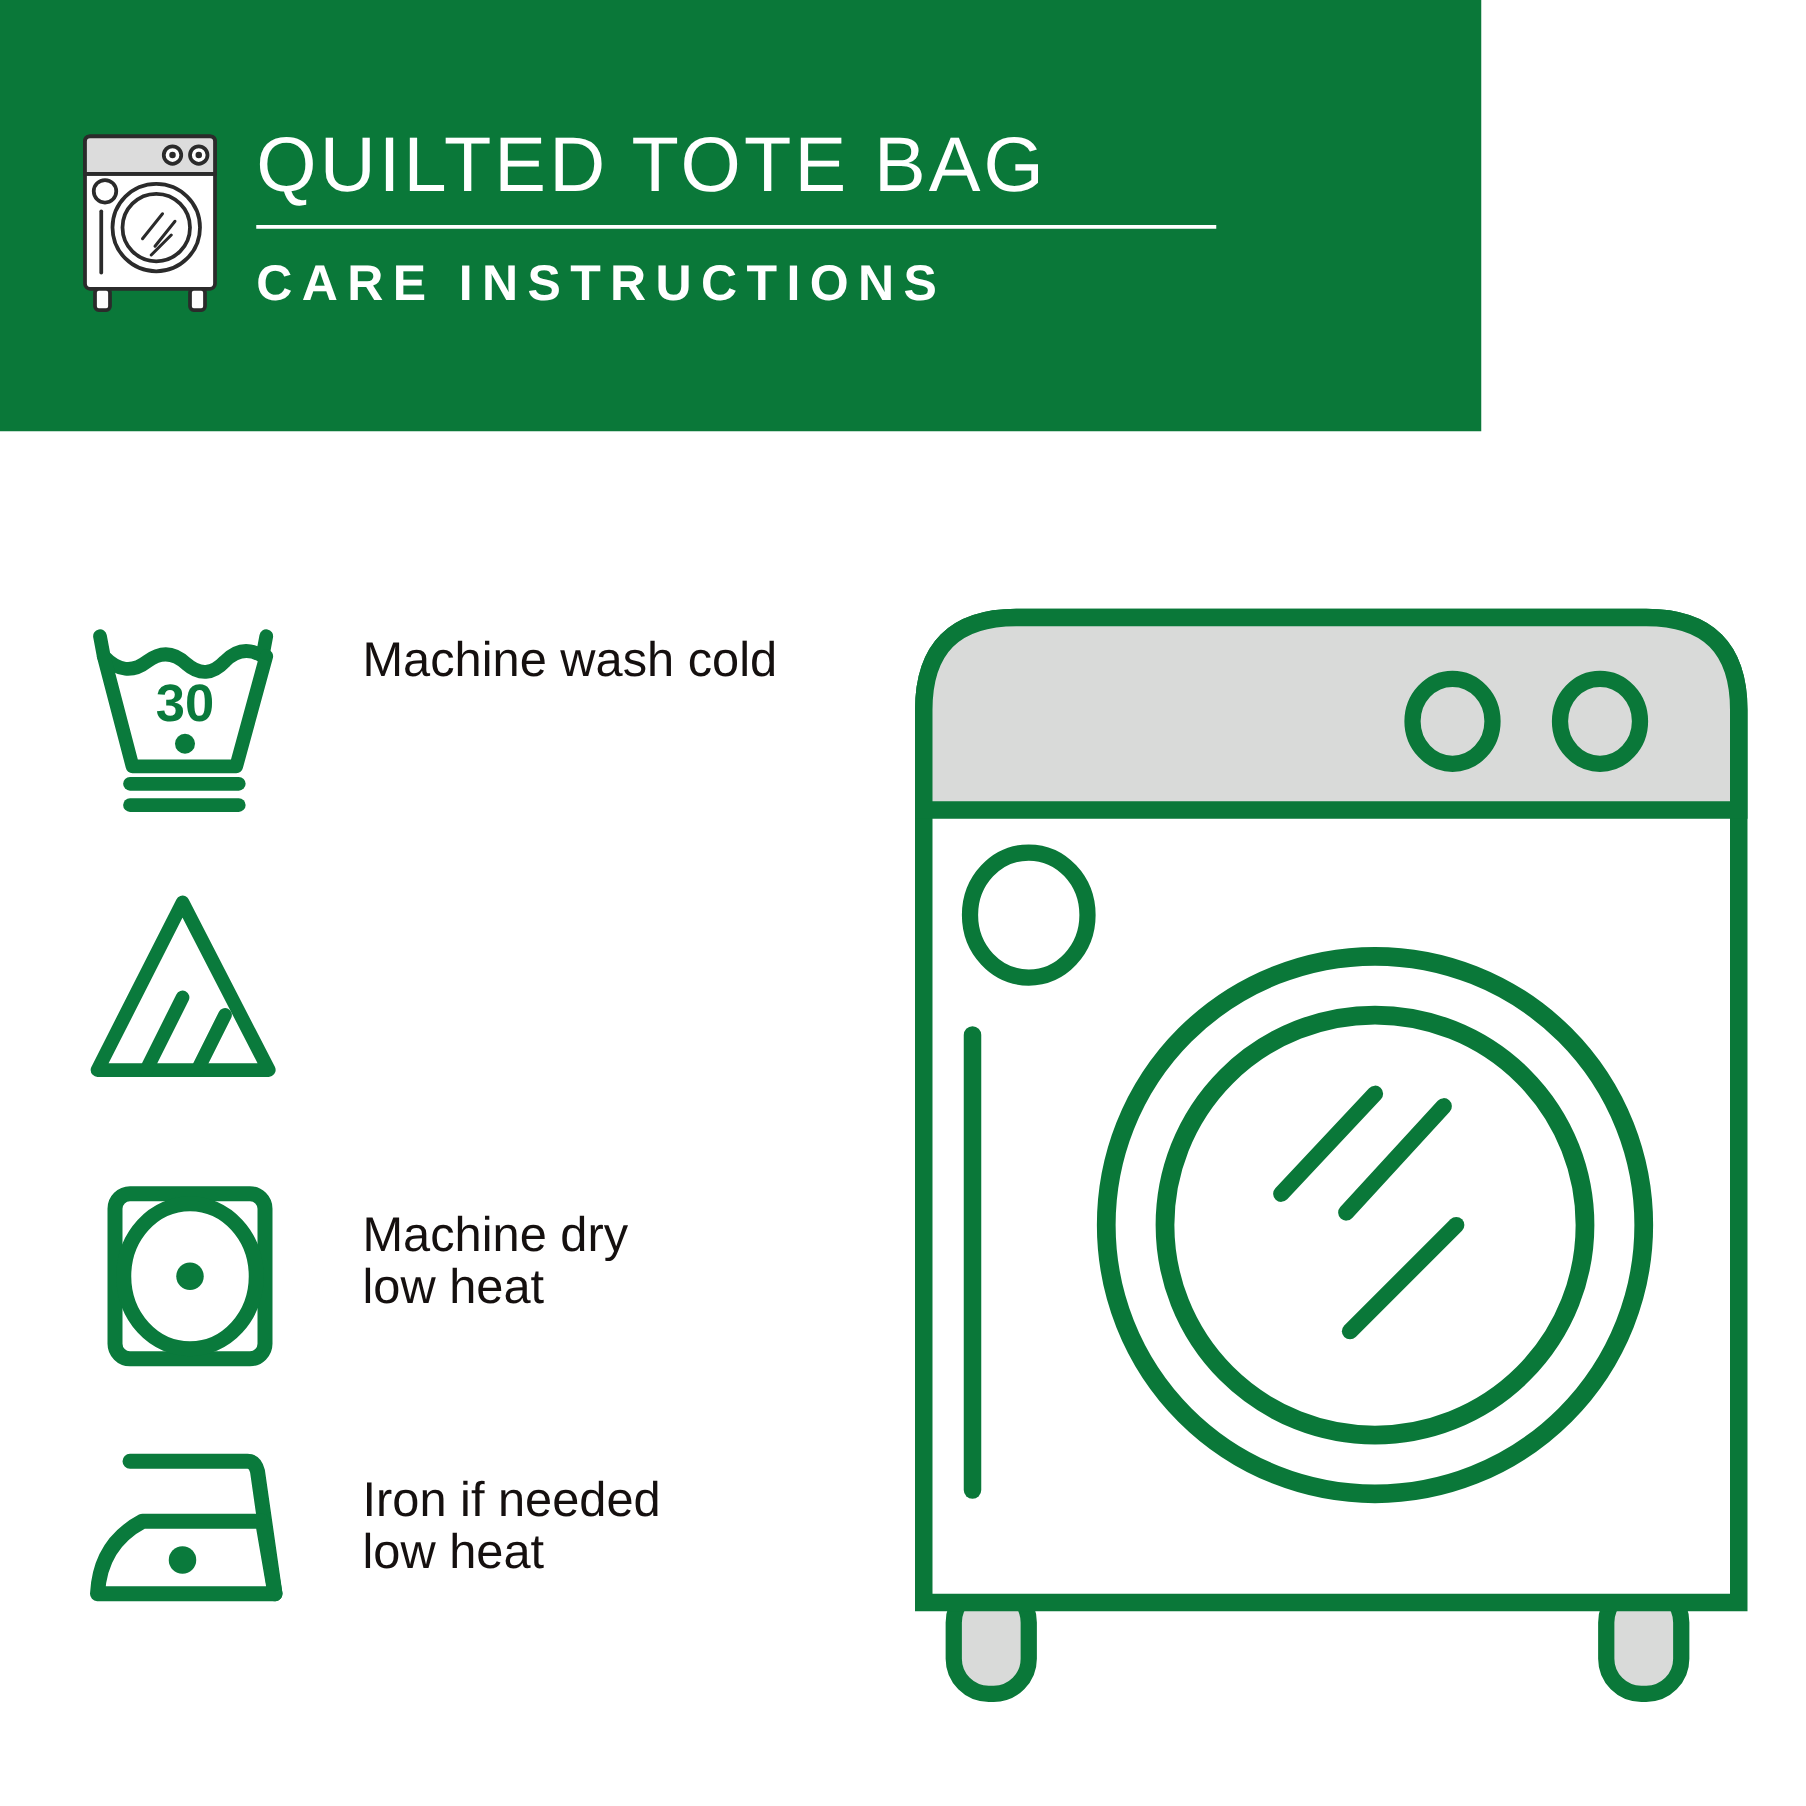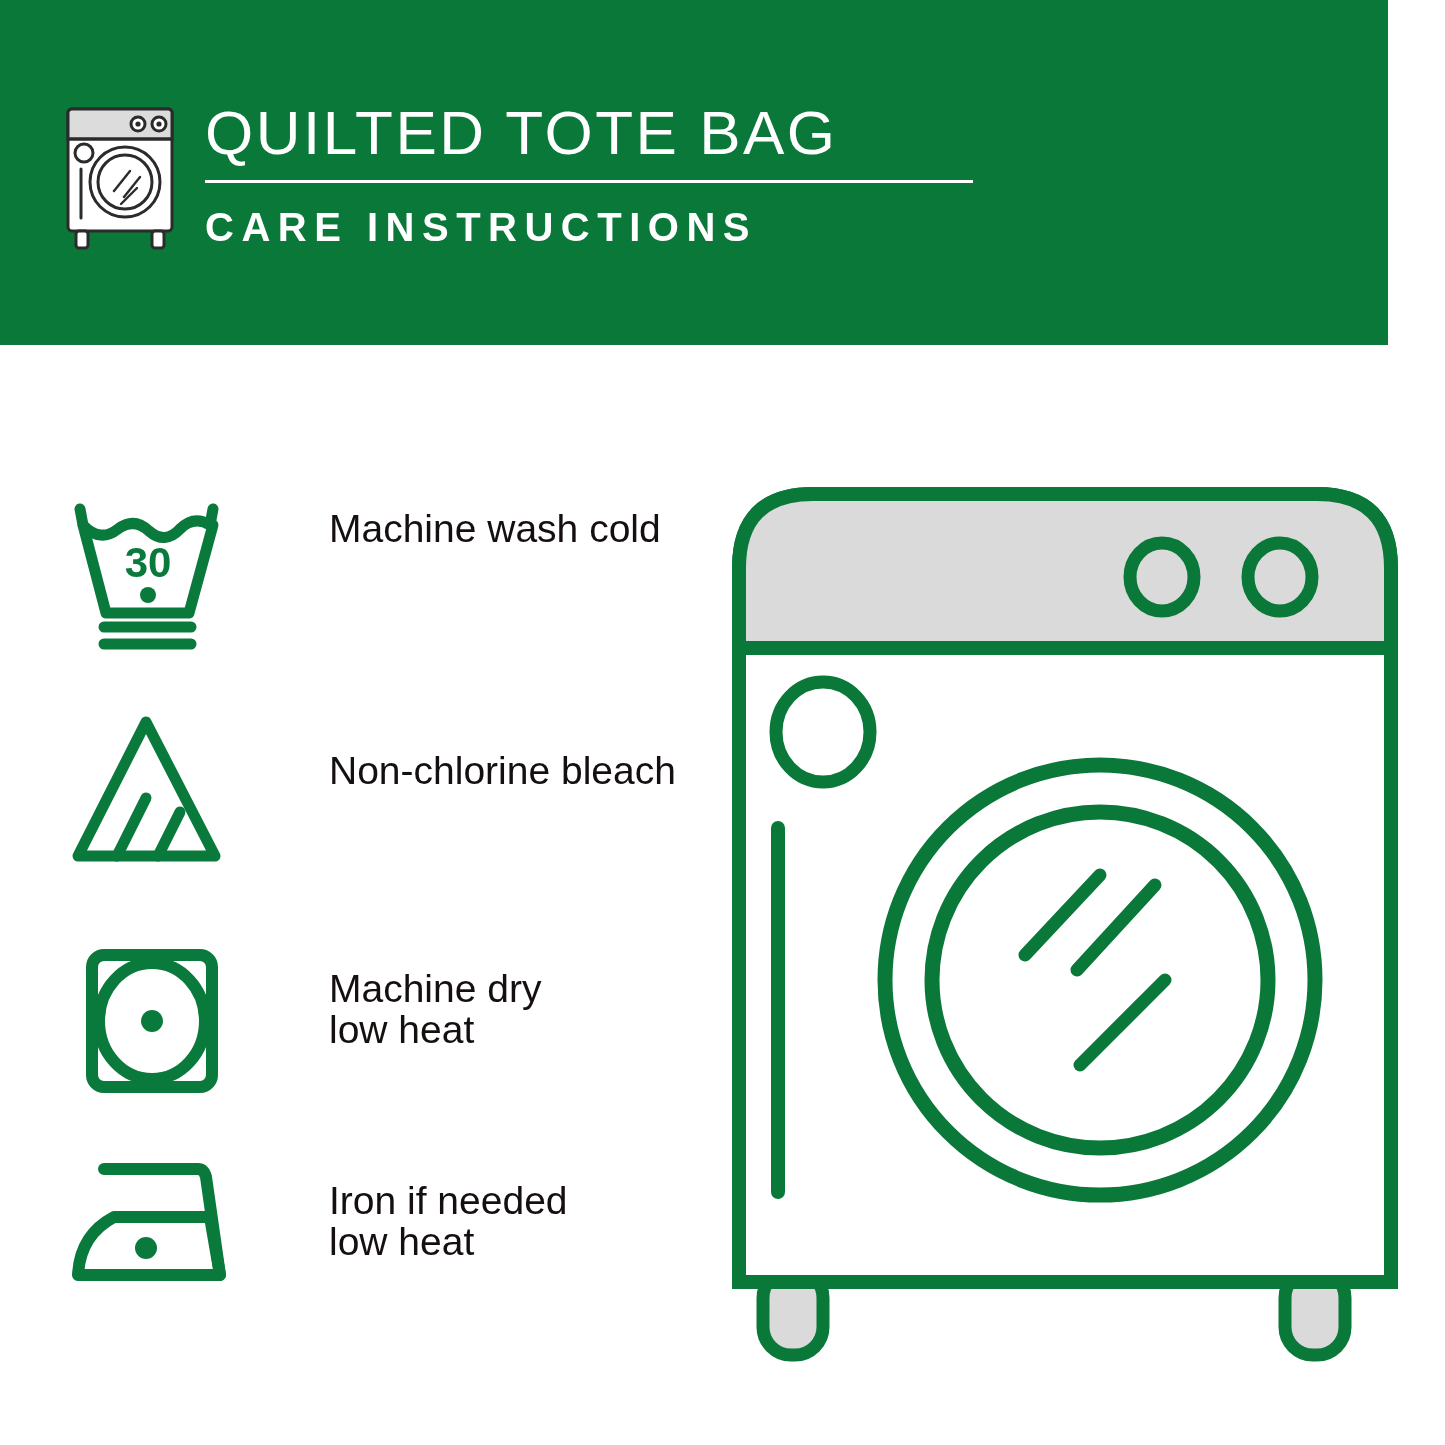--- a/index.html
+++ b/index.html
@@ -16,21 +16,21 @@
     height: 1445px;
     background: #ffffff;
     overflow: hidden;
   }
 
   
   .header-band {
     position: absolute;
     left: 0;
     top: 0;
-    width: 1388px;
+    width: 1185px;
     height: 345px;
     background: #0a7839;
   }
   .header-logo {
     position: absolute;
     left: 62px;
     top: 103px;
     width: 120px;
     height: 150px;
   }
@@ -84,21 +84,21 @@
     position: absolute;
     left: 290px;
     top: 0;
     width: 400px;
     color: #15100f;
     font-size: 39px;
     line-height: 41px;
     font-weight: 400;
     font-family: "Liberation Sans", sans-serif;
   }
-  .care-row .txt .ln { display: block; white-space: nowrap; margin-left: 39px; }
+  .care-row .txt .ln { display: block; white-space: nowrap; }
 
   #row-0 { top: 495px; }
   #row-0 .txt { top: 13px; }
   #row-1 { top: 710px; }
   #row-1 .txt { top: 40px; }
   #row-2 { top: 945px; }
   #row-2 .txt { top: 23px; }
   #row-3 { top: 1155px; }
   #row-3 .txt { top: 25px; }
 
@@ -179,21 +179,20 @@
     <div class="sym">
       <svg viewBox="0 0 170 170" width="170" height="170" xmlns="http://www.w3.org/2000/svg">
         <g fill="none" stroke="#0a7a3c" stroke-width="11" stroke-linecap="round" stroke-linejoin="round">
           <path d="M76 12 L145 146 L8 146 Z"></path>
           <line x1="47" y1="146" x2="76" y2="88"></line>
           <line x1="88" y1="146" x2="110" y2="102"></line>
         </g>
       </svg>
     </div>
     <div class="txt">
-      <span class="ln">Non-chlorine bleach</span>
     </div>
   </div>
 
   <div class="care-row" id="row-2">
     <div class="sym">
       <svg viewBox="0 0 170 170" width="170" height="170" xmlns="http://www.w3.org/2000/svg">
         <rect x="22" y="10" width="120" height="132" rx="12" ry="12" fill="none" stroke="#0a7a3c" stroke-width="12"></rect>
         <ellipse cx="82" cy="76" rx="53" ry="58" fill="none" stroke="#0a7a3c" stroke-width="12"></ellipse>
         <circle cx="82" cy="76" r="11" fill="#0a7a3c"></circle>
       </svg>

